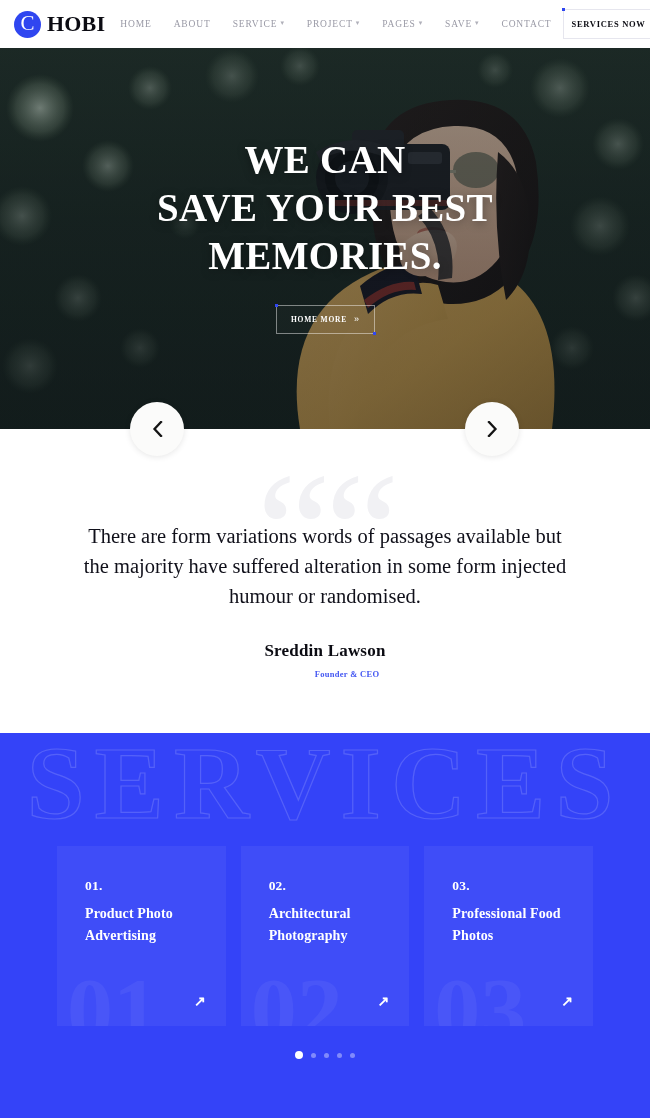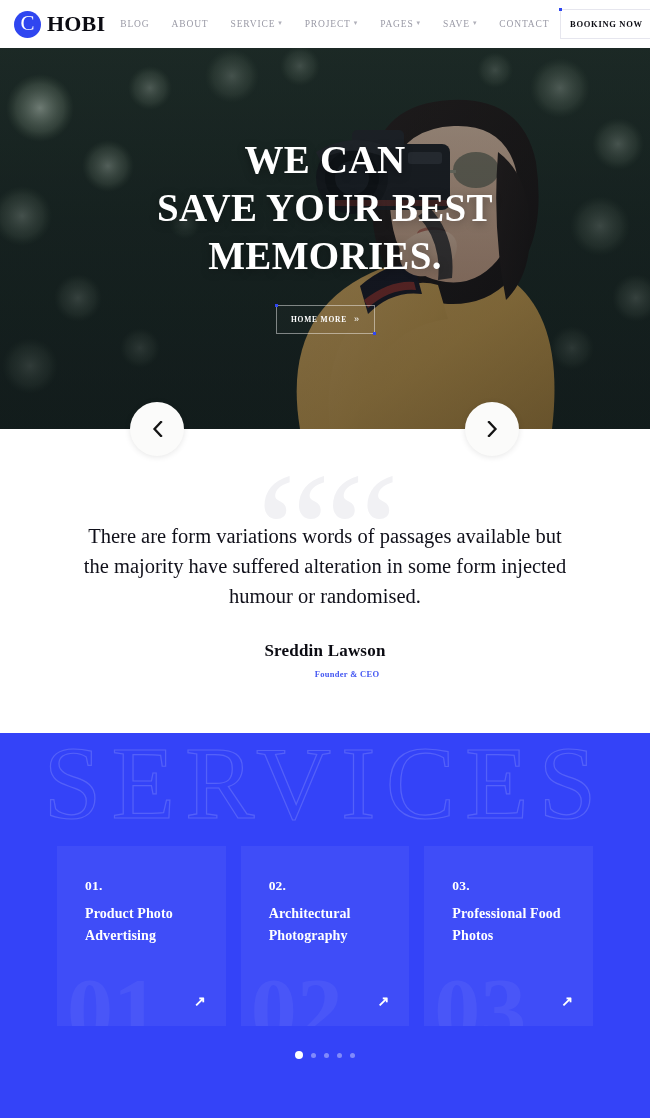--- a/index.html
+++ b/index.html
@@ -126,21 +126,21 @@
     font-size:8.5px; letter-spacing:.3px; color:#4457f2;padding-left:44px;
   }
 
   
   .services {
     position:absolute; top:733px; left:0; width:650px; height:385px;
     background:#3443f8; overflow:hidden;
   }
   .services-watermark {
     position:absolute; top:-2px; left:50%; transform:translateX(-50%);
-    font-family:"Liberation Serif", serif; font-weight:normal;
+    font-family:"Liberation Serif", serif; font-weight:bold;
     font-size:104px; line-height:1; letter-spacing:10px;
     color:transparent;
     -webkit-text-stroke:1.2px rgba(255,255,255,.16);
     white-space:nowrap; user-select:none; z-index:1;text-align:center;
   }
   .cards {
     position:absolute; top:113px; left:57px; width:536px;
     display:flex; gap:15px; z-index:3;
   }
   .card {
@@ -184,21 +184,21 @@
   <div class="header">
     <div class="brand">
       <div class="brand-mark">
         <span>C</span>
       </div>
       <div class="brand-name">HOBI</div>
     </div>
 
     <div class="nav">
       <div class="nav-item">
-        <span>BLOG</span>
+        <span>HOME</span>
       </div>
       <div class="nav-item">
         <span>ABOUT</span>
       </div>
       <div class="nav-item">
         <span>SERVICE</span>
         <span class="caret">▾</span>
       </div>
       <div class="nav-item">
         <span>PROJECT</span>
@@ -213,21 +213,21 @@
         <span class="caret">▾</span>
       </div>
       <div class="nav-item">
         <span>CONTACT</span>
       </div>
     </div>
 
     <div class="book-wrap">
       <div class="book-btn">
         <span class="dotmark tl"></span>
-        <span class="lbl">BOOKING NOW</span>
+        <span class="lbl">SERVICES NOW</span>
 
       </div>
     </div>
   </div>
 
   <div class="hero">
     <div class="hero-bg">
       <svg width="650" height="381" viewBox="0 0 650 381" preserveAspectRatio="none">
         <defs>
           <radialGradient id="bokehA" cx="50%" cy="50%" r="50%">

